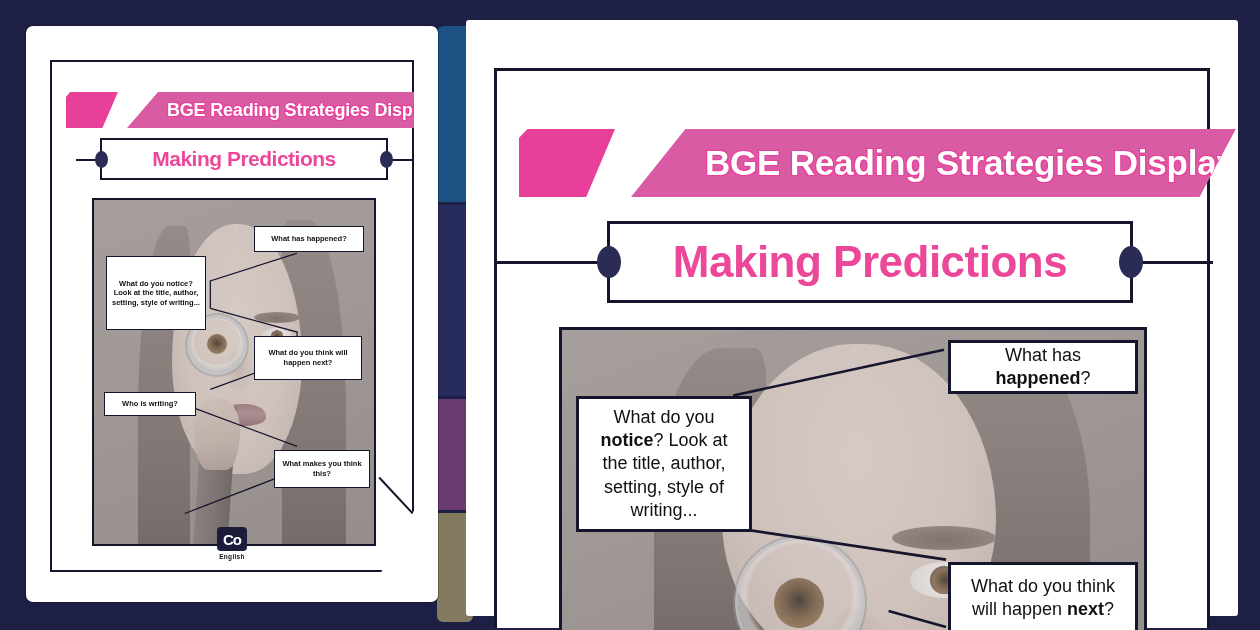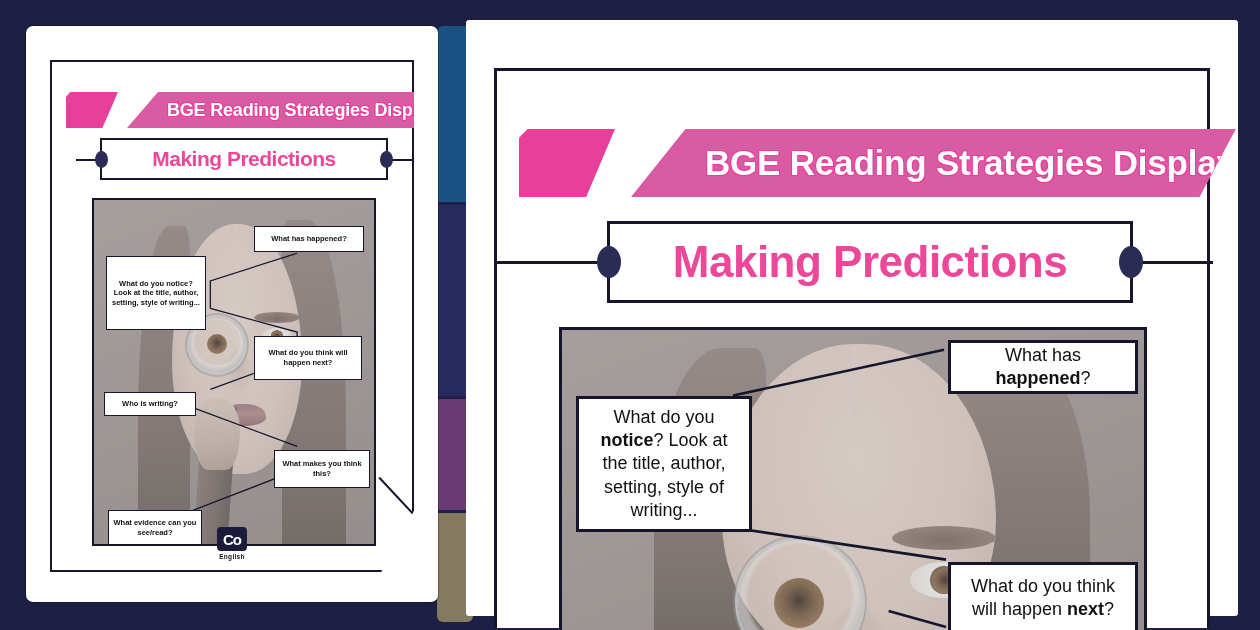--- a/index.html
+++ b/index.html
@@ -315,23 +315,20 @@
         </div>
 
         <div class="callout" style="left:10px; top:192px; width:92px; height:24px;">
           <span>Who is writing?</span>
         </div>
 
         <div class="callout" style="left:160px; top:250px; width:96px; height:38px;margin-left:20px;">
           <span>What makes you think this?</span>
         </div>
 
-        <div class="callout" style="left:14px; top:310px; width:94px; height:36px;">
-          <span>What evidence can you see/read?</span>
-        </div>
       </div>
 
       <div class="logo-block">
         <div class="logo-mark">Co</div>
         <div class="logo-word">English</div>
       </div>
 
       <span class="dogear-left"></span>
     </div>
   </div>

